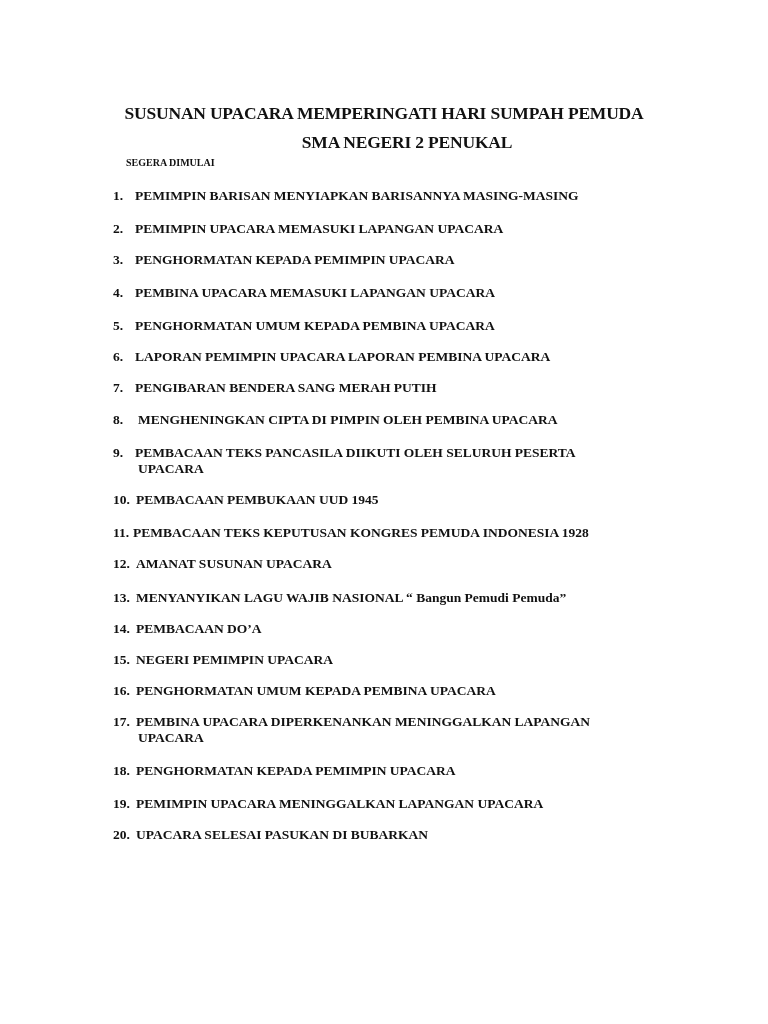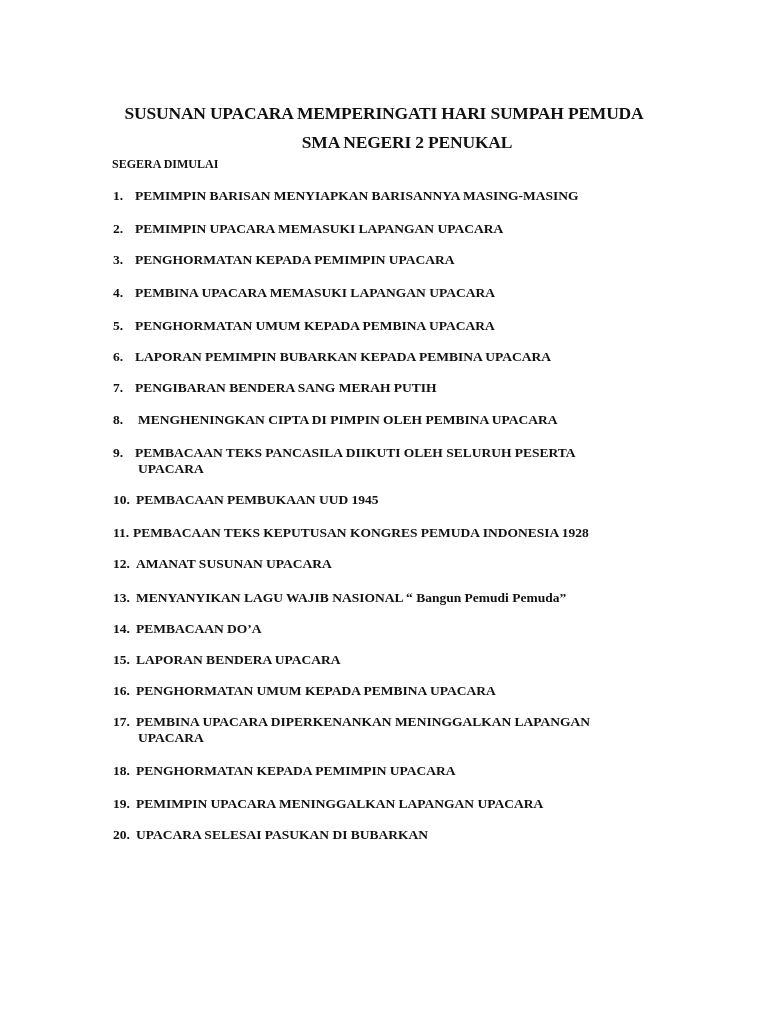--- a/index.html
+++ b/index.html
@@ -39,24 +39,24 @@
       position: absolute;
       left: 113px;
       top: 136px;
       font-weight: bold;
       font-size: 17.5px;
       letter-spacing: -0.2px;
       white-space: nowrap;
     }
     .status {
       position: absolute;
-      left: 112px;
+      left: 126px;
       top: 157px;
       font-weight: bold;
-      font-size: 12px;
+      font-size: 10px;
       white-space: nowrap;
     }
     .item {
       position: absolute;
       left: 113px;
       font-weight: bold;
       font-size: 13.5px;
       line-height: 16px;
       white-space: nowrap;
     }
@@ -103,21 +103,21 @@
   <div class="item" style="top:285px;">
     <span class="num">4.</span>
     <span class="text">PEMBINA UPACARA MEMASUKI LAPANGAN UPACARA</span>
   </div>
   <div class="item" style="top:318px;">
     <span class="num">5.</span>
     <span class="text">PENGHORMATAN UMUM KEPADA PEMBINA UPACARA</span>
   </div>
   <div class="item" style="top:349px;">
     <span class="num">6.</span>
-    <span class="text">LAPORAN PEMIMPIN BUBARKAN KEPADA PEMBINA UPACARA</span>
+    <span class="text">LAPORAN PEMIMPIN UPACARA LAPORAN PEMBINA UPACARA</span>
   </div>
   <div class="item" style="top:380px;">
     <span class="num">7.</span>
     <span class="text">PENGIBARAN BENDERA SANG MERAH PUTIH</span>
   </div>
   <div class="item wide" style="top:412px;">
     <span class="num">8.</span>
     <span class="text">MENGHENINGKAN CIPTA DI PIMPIN OLEH PEMBINA UPACARA</span>
   </div>
   <div class="item" style="top:445px;">
@@ -140,21 +140,21 @@
   <div class="item two-digit" style="top:590px;">
     <span class="num">13.</span>
     <span class="text">MENYANYIKAN LAGU WAJIB NASIONAL “ Bangun Pemudi Pemuda”</span>
   </div>
   <div class="item two-digit" style="top:621px;">
     <span class="num">14.</span>
     <span class="text">PEMBACAAN DO’A</span>
   </div>
   <div class="item two-digit" style="top:652px;">
     <span class="num">15.</span>
-    <span class="text">LAPORAN BENDERA UPACARA</span>
+    <span class="text">NEGERI PEMIMPIN UPACARA</span>
   </div>
   <div class="item two-digit" style="top:683px;">
     <span class="num">16.</span>
     <span class="text">PENGHORMATAN UMUM KEPADA PEMBINA UPACARA</span>
   </div>
   <div class="item two-digit" style="top:714px;">
     <span class="num">17.</span>
     <span class="text">PEMBINA UPACARA DIPERKENANKAN MENINGGALKAN LAPANGAN</span>
     <span class="cont">UPACARA</span>
   </div>

